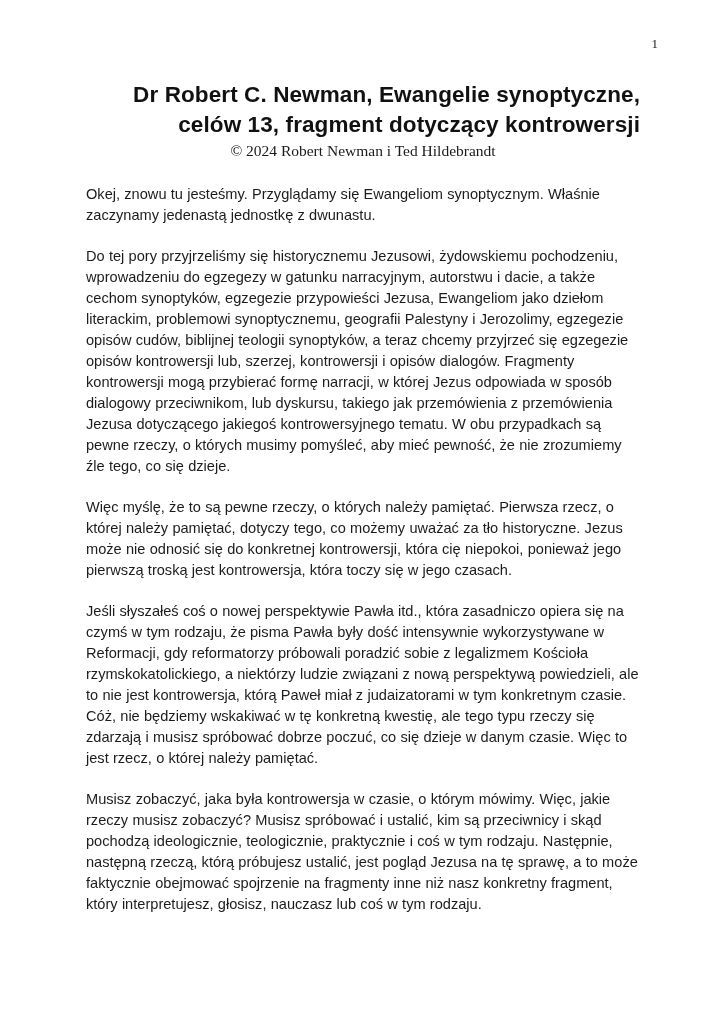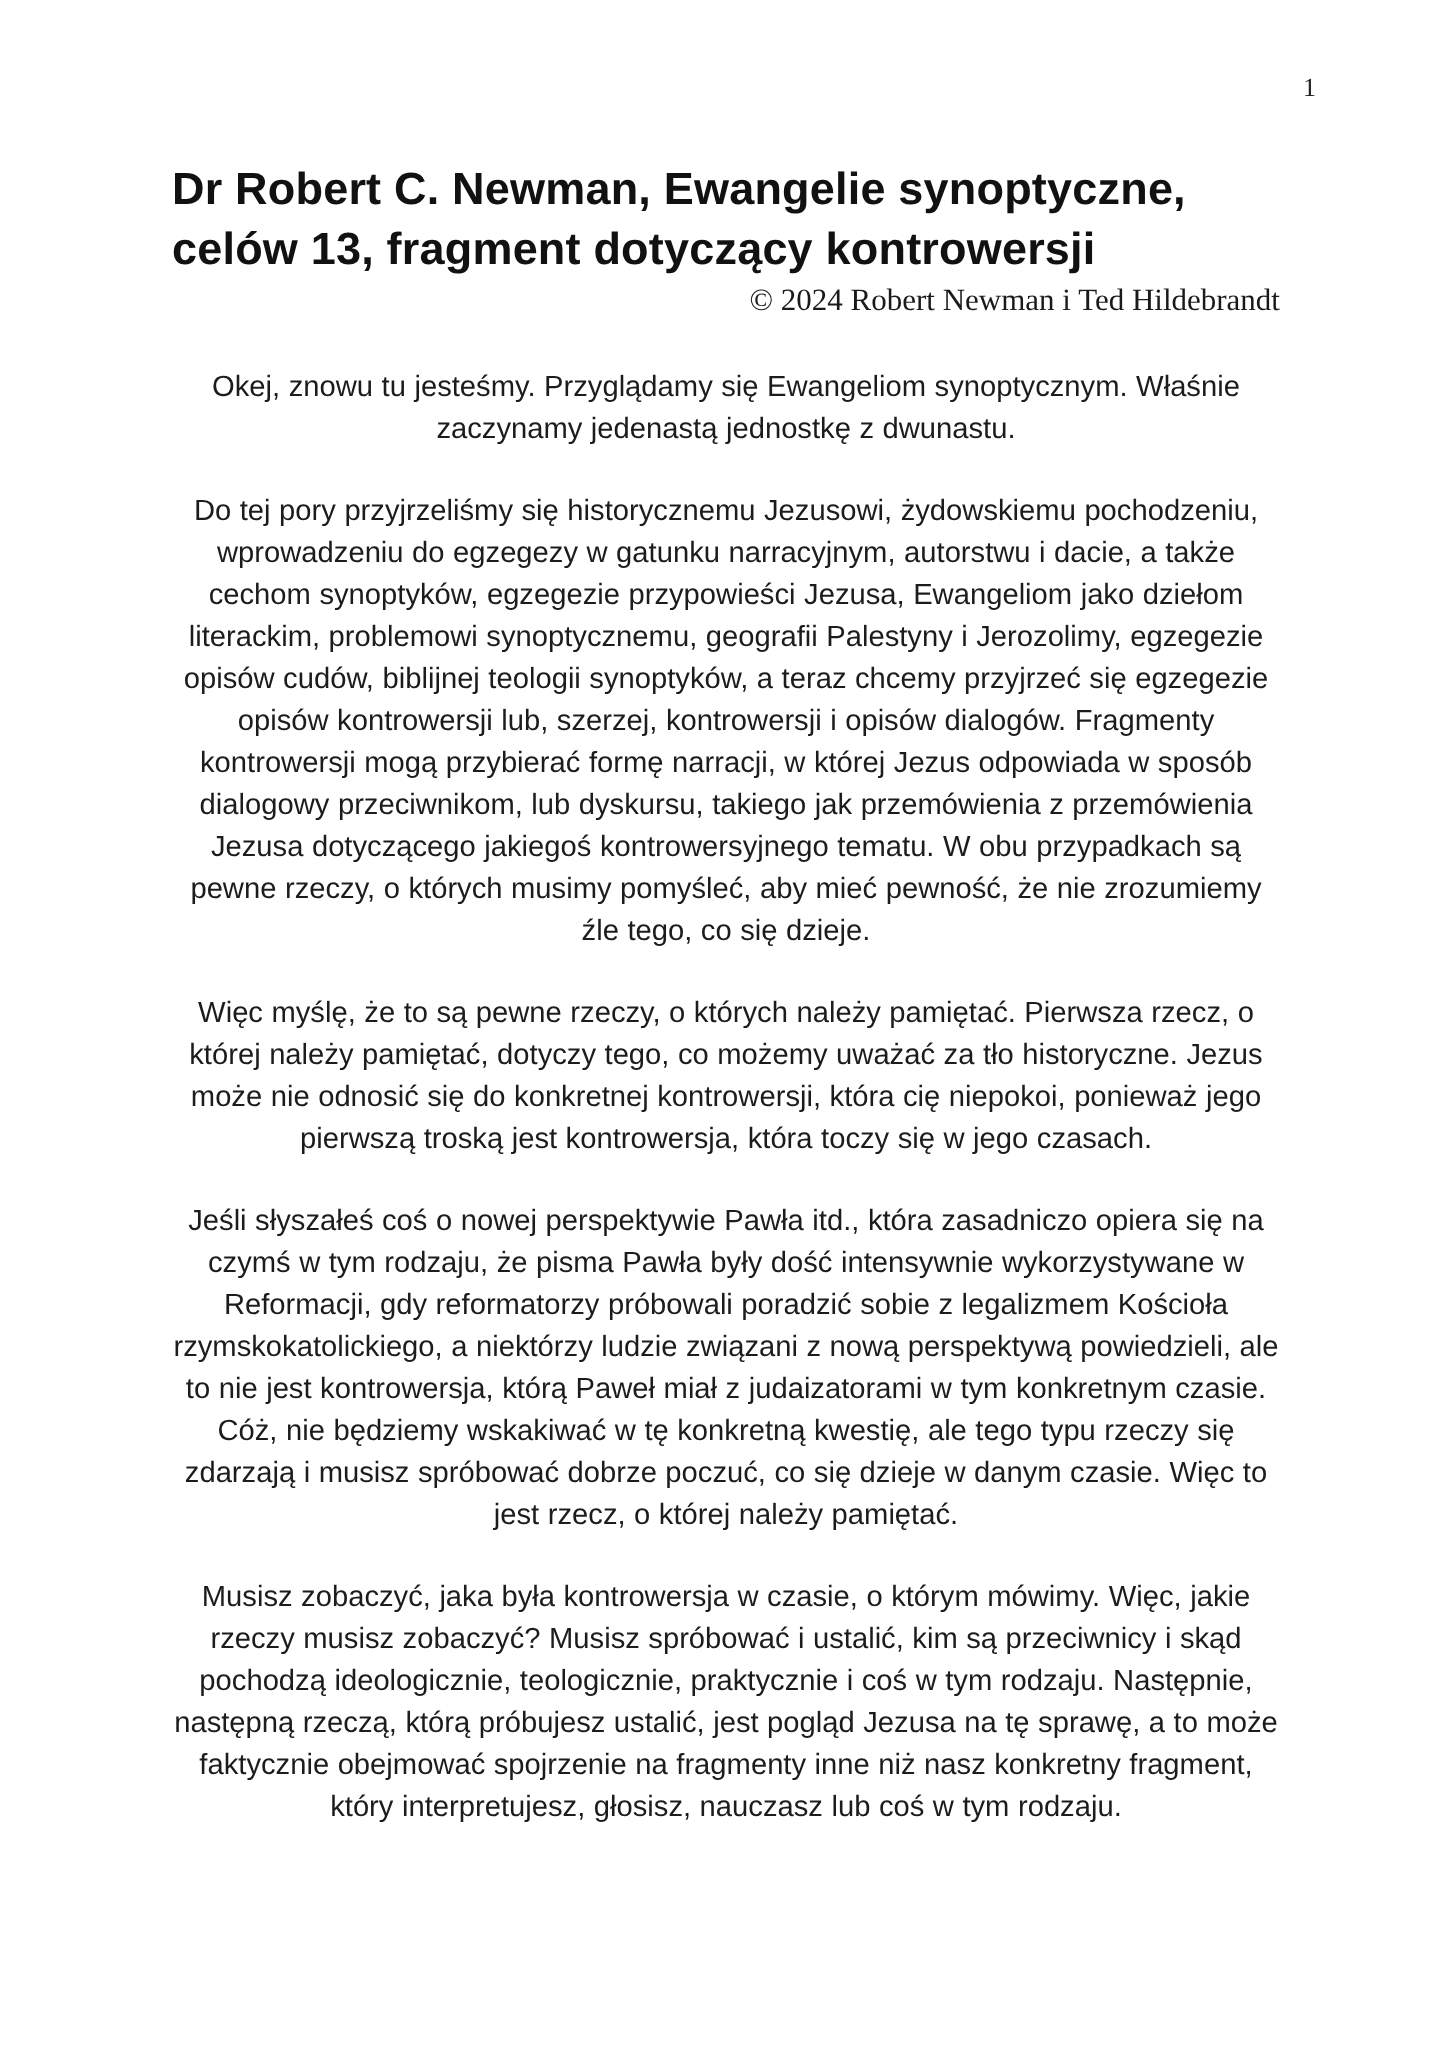--- a/index.html
+++ b/index.html
@@ -21,40 +21,40 @@
   }
   .page-number {
     text-align: right;
     font-family: "Liberation Serif", serif;
     font-size: 13px;
     color: #222;
     margin-right: -18px;
   }
   .doc-title {
     margin-top: 28px;
-    text-align: left;
+    text-align: right;
     font-weight: bold;
     font-size: 22.5px;
     line-height: 1.32;
     color: #111;
     letter-spacing: 0.1px;
   }
   .copyright {
-    text-align: right;
+    text-align: center;
     font-family: "Liberation Serif", serif;
     font-size: 15.5px;
     color: #1a1a1a;
     margin-top: 3px;
     margin-bottom: 24px;
   }
   .body-text p {
     font-size: 14.6px;
     line-height: 1.44;
     margin: 0 0 20px 0;
-    text-align: center;
+    text-align: left;
     word-spacing: 0.2px;
   }
 </style>
 </head>
 <body>
 
 <div class="page">
 
   <div class="page-number">1</div>
 

